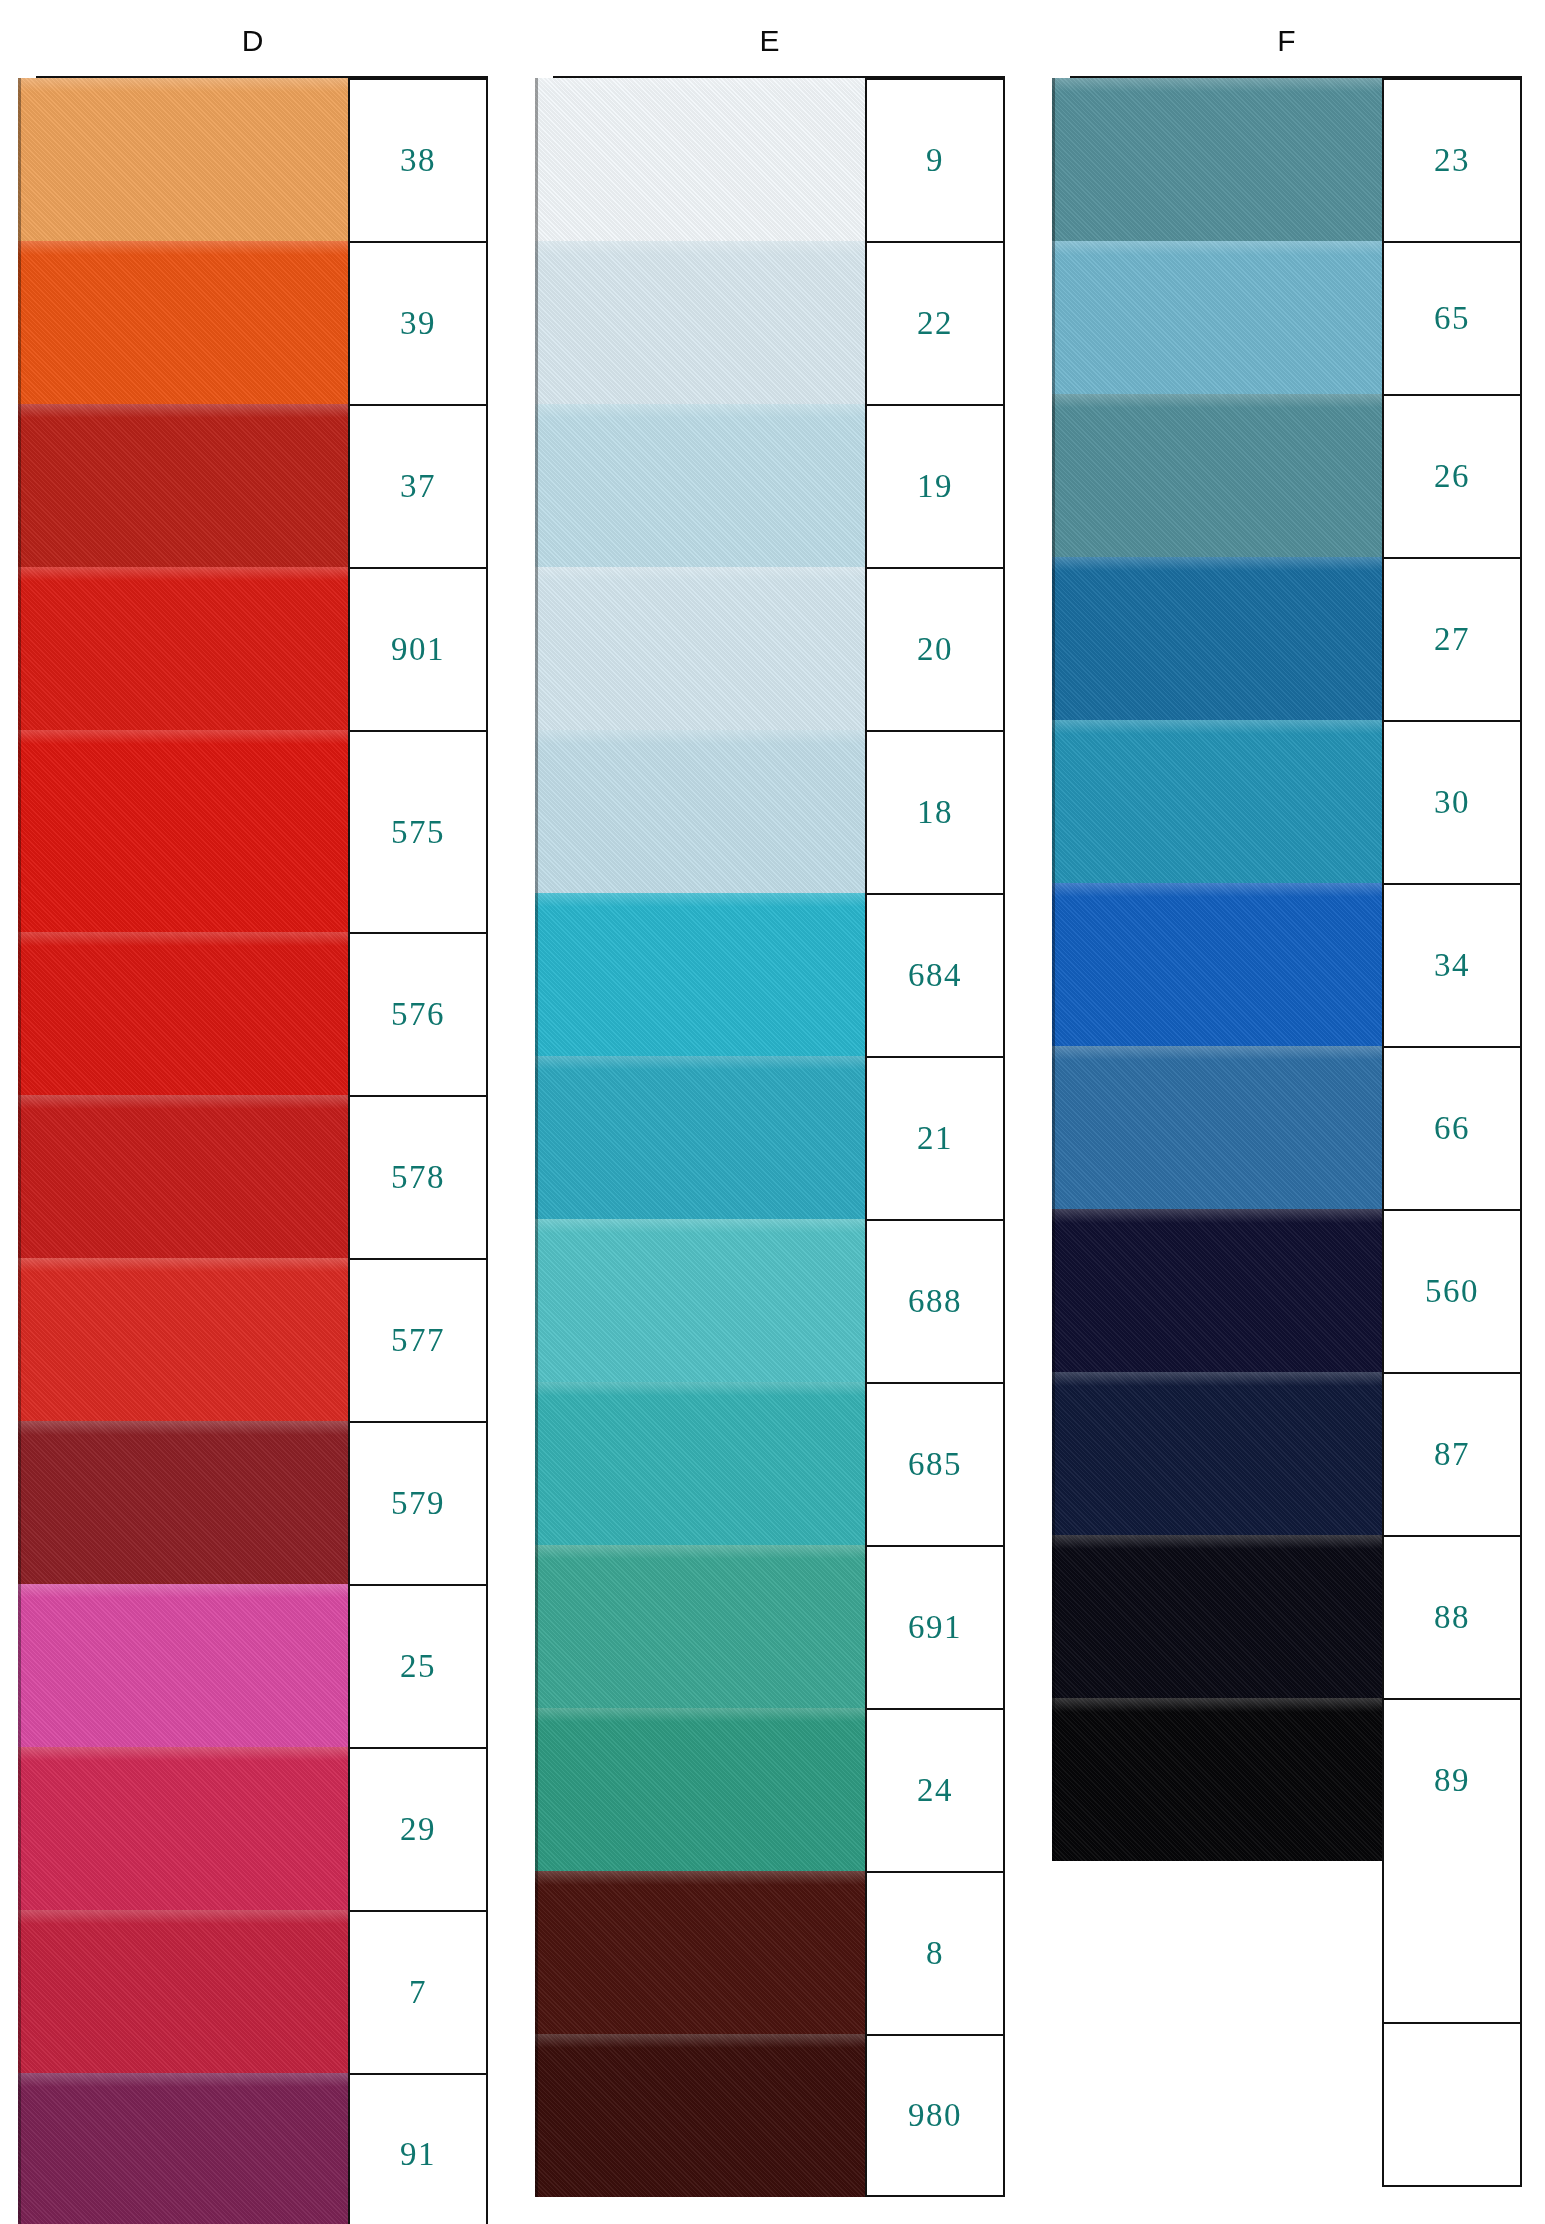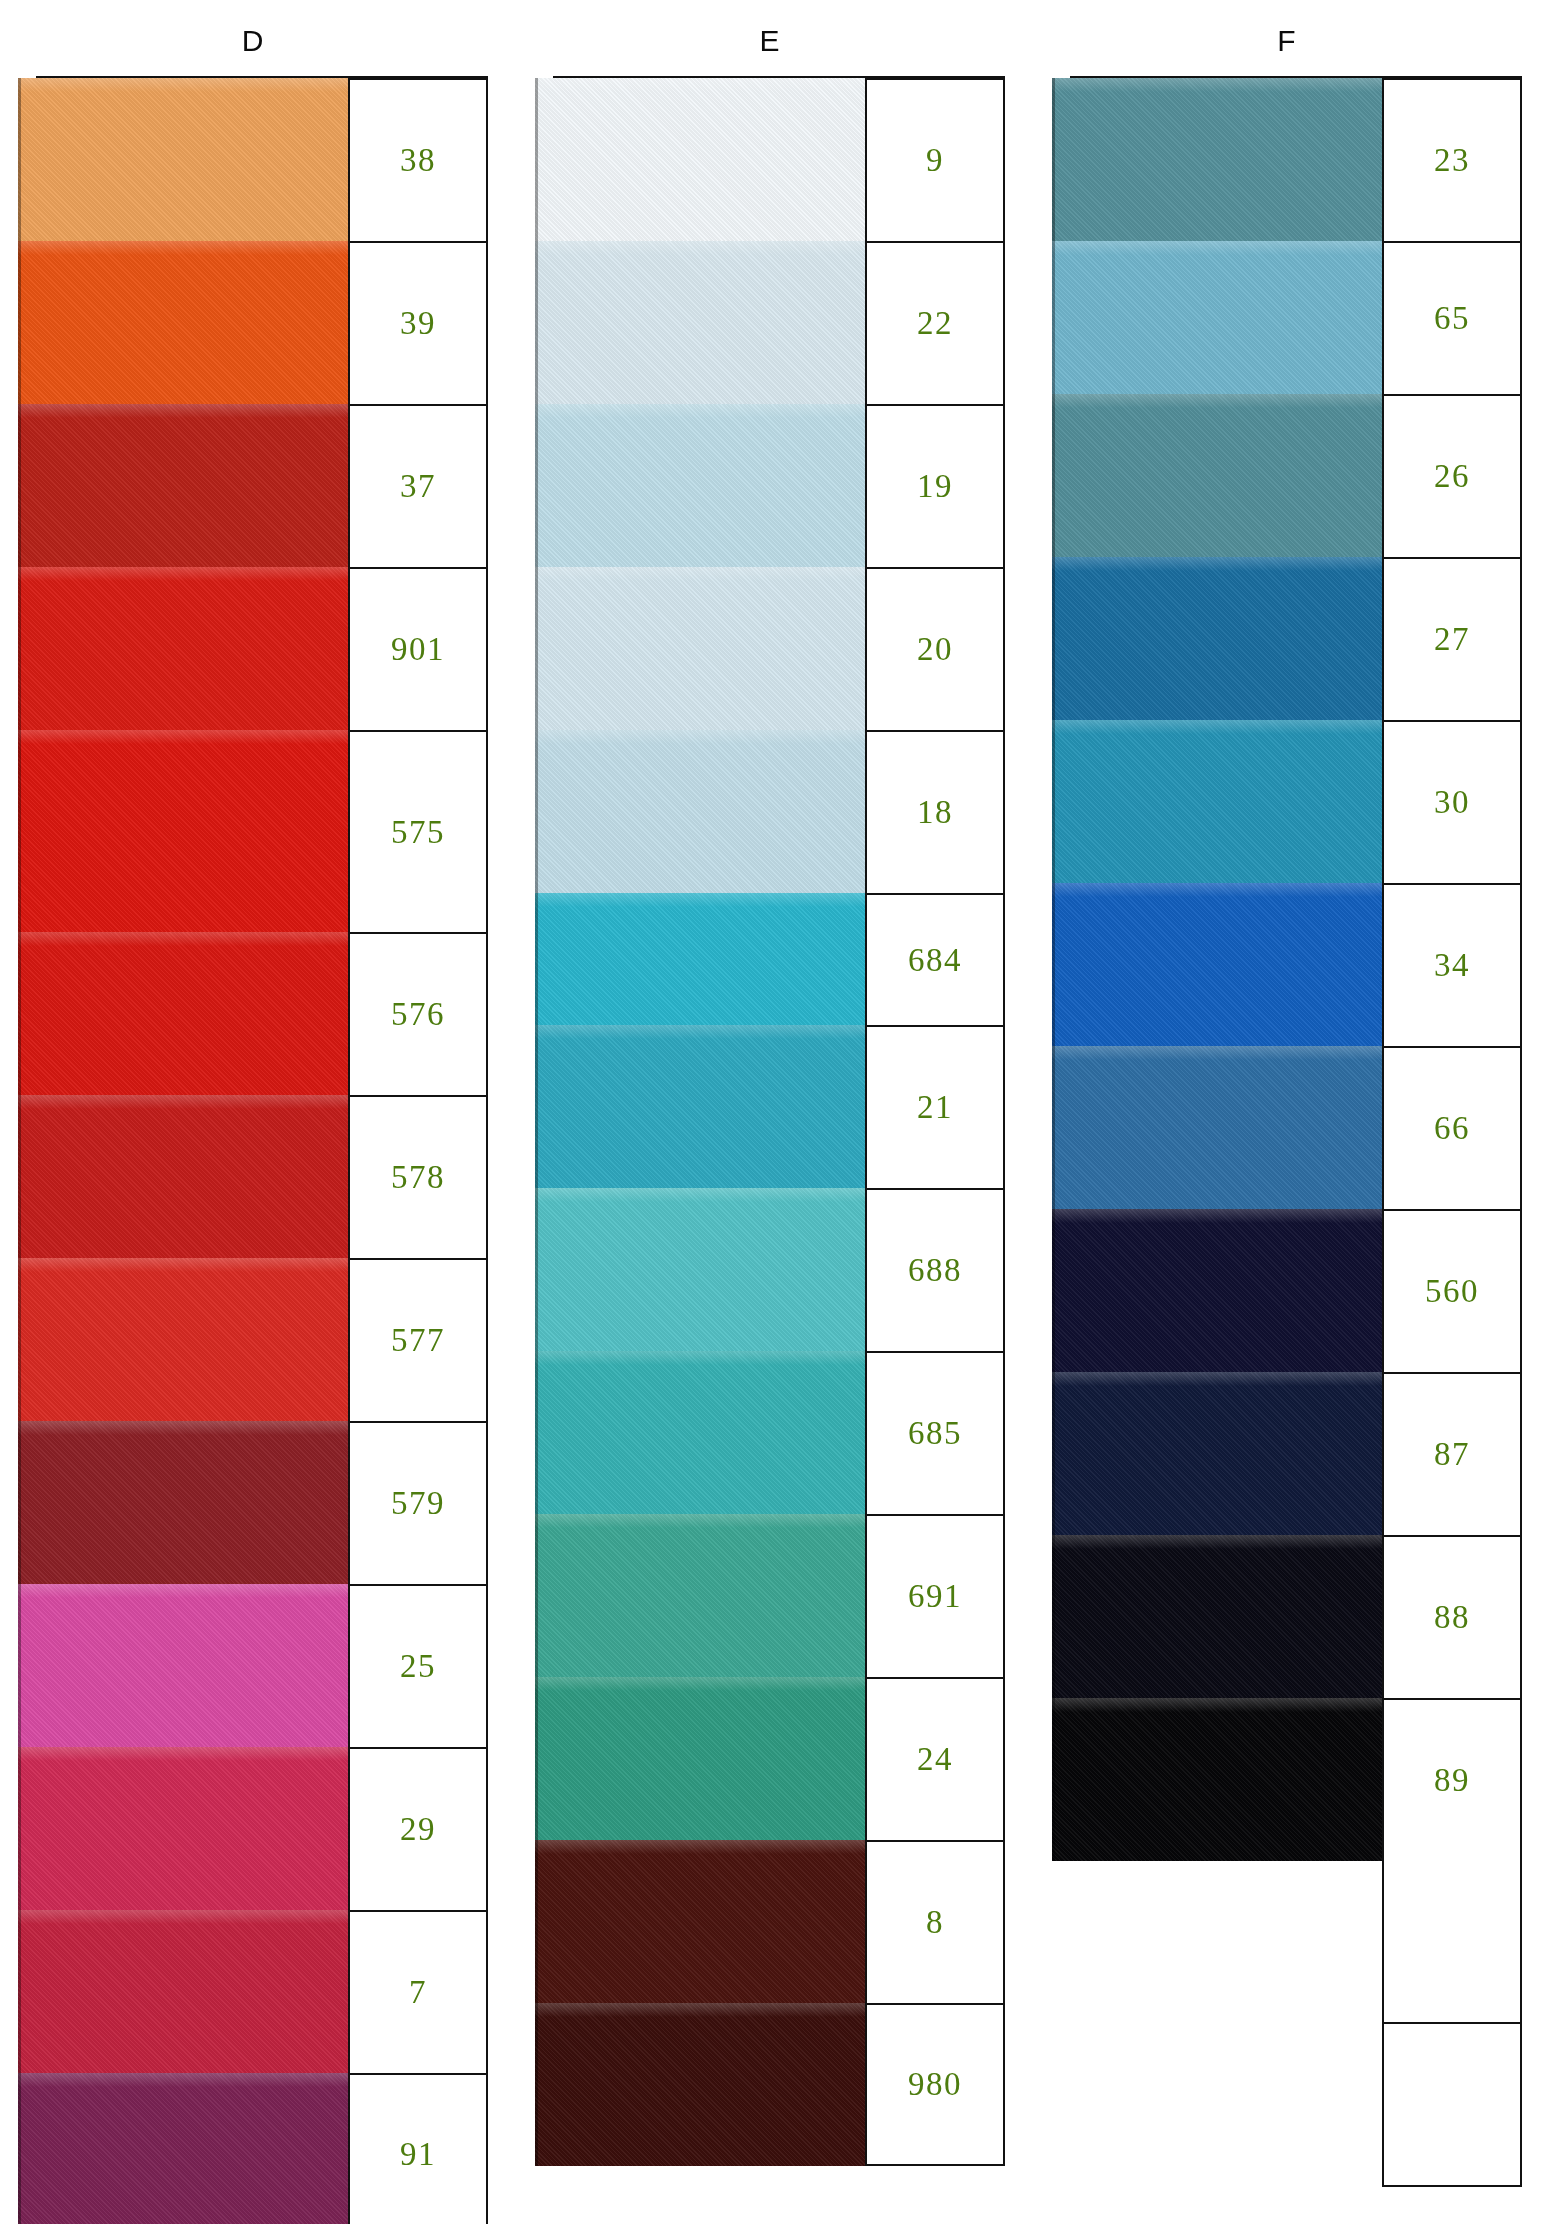--- a/index.html
+++ b/index.html
@@ -82,21 +82,21 @@
   .cell {
     position: relative;
     flex: 1 1 auto;
     background: #ffffff;
     border: 2px solid #111111;
     border-bottom-width: 0;
     display: flex;
     align-items: center;
     justify-content: center;
     font-size: 33px;
-    color: #4d7c0f;
+    color: #0f766e;
     font-family: "Liberation Serif", serif;
     letter-spacing: 1.5px;
   }
   .row:last-child .cell { border-bottom-width: 2px; }
   .tail-cell {
     position: relative;
     margin-left: 330px;
     width: 140px;
     background: #ffffff;
     border: 2px solid #111111;
@@ -252,21 +252,21 @@
           </div>
           <div class="cell">20</div>
         </div>
         <div class="row" style="height: 163px;">
           <div class="swatch">
             <div class="swatch-fill" style="background: rgb(194, 221, 232);"></div>
             <div class="swatch-edge-left"></div>
           </div>
           <div class="cell">18</div>
         </div>
-        <div class="row" style="height: 132px;">
+        <div class="row" style="height: 163px;">
           <div class="swatch">
             <div class="swatch-fill" style="background: rgb(42, 182, 205);"></div>
             <div class="swatch-edge-left"></div>
           </div>
           <div class="cell">684</div>
         </div>
         <div class="row" style="height: 163px;">
           <div class="swatch">
             <div class="swatch-fill" style="background: rgb(47, 169, 192);"></div>
             <div class="swatch-edge-left"></div>

